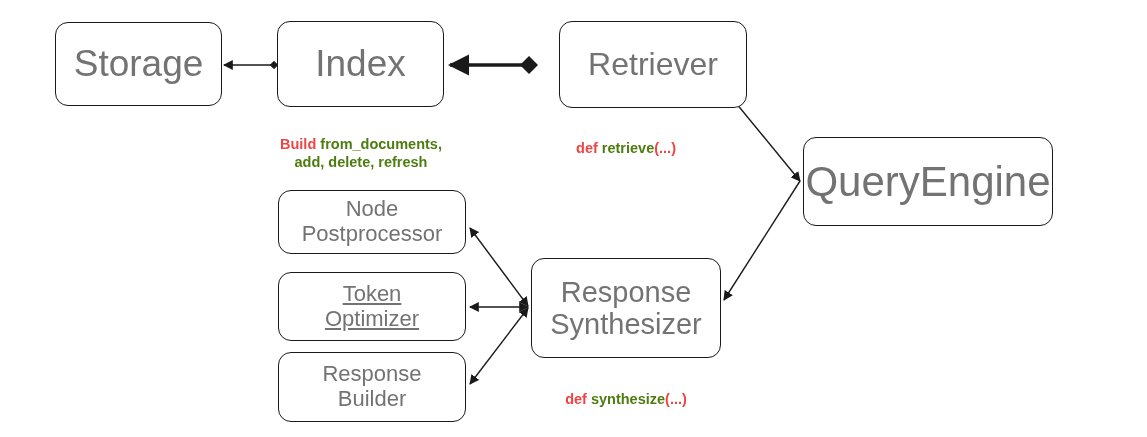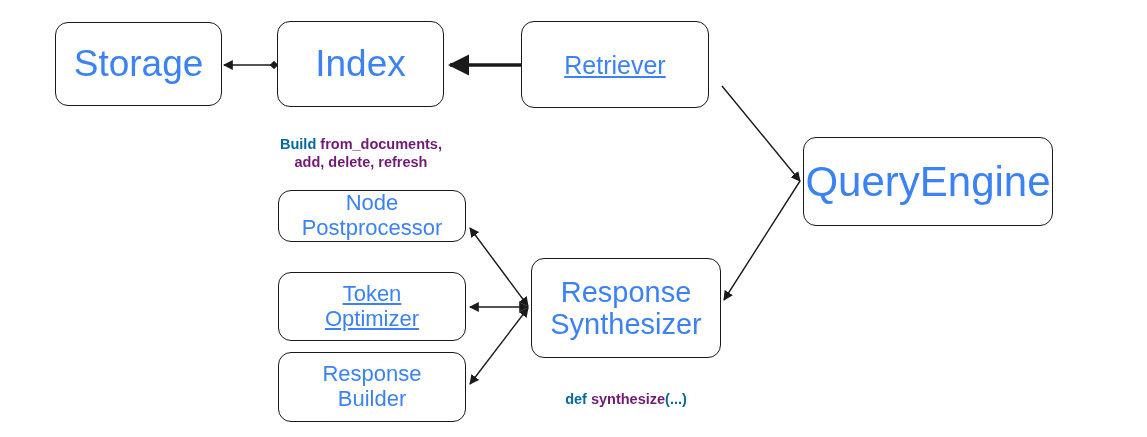--- a/index.html
+++ b/index.html
@@ -29,49 +29,49 @@
   .node {
     position: absolute;
     box-sizing: border-box;
     border: 1.6px solid #1a1a1a;
     border-radius: 13px;
     background: #ffffff;
     display: flex;
     align-items: center;
     justify-content: center;
     text-align: center;
-    color: #3b82f6;
+    color: #737373;
     font-weight: 400;
     line-height: 1.12;
     z-index: 2;
   }
   .node-label {
     display: block;
     width: 100%;
     white-space: pre-line;
   }
   .caption {
     position: absolute;
     text-align: center;
     color: #121212;
     font-size: 14.5px;
     font-weight: 700;
     line-height: 1.25;
     z-index: 3;
     white-space: pre-line;
   }
-  .caption .accent { color: #701a75; }
-  .caption .plain  { color: #0369a1; }
+  .caption .accent { color: #4d7c0f; }
+  .caption .plain  { color: #ef4444; }
 
   
   #node-storage   { left: 55px;  top: 22px;  width: 167px; height: 84px;  font-size: 37px; }
   #node-index     { left: 277px; top: 21px;  width: 167px; height: 86px;  font-size: 37px; }
-  #node-retriever { left: 521px; top: 21px;  width: 188px; height: 87px;  font-size: 25px; text-decoration: underline; }
+  #node-retriever { left: 559px; top: 21px;  width: 188px; height: 87px;  font-size: 32px; }
   #node-query-engine { left: 803px; top: 137px; width: 250px; height: 89px; font-size: 42px; }
-  #node-node-postprocessor { left: 278px; top: 190px; width: 188px; height: 52px; font-size: 22px; }
+  #node-node-postprocessor { left: 278px; top: 190px; width: 188px; height: 64px; font-size: 22px; }
   #node-token-optimizer    { left: 278px; top: 272px; width: 188px; height: 69px; font-size: 22px; text-decoration: underline; }
   #node-response-builder   { left: 278px; top: 352px; width: 188px; height: 70px; font-size: 22px; }
   #node-response-synthesizer { left: 531px; top: 258px; width: 190px; height: 100px; font-size: 29px; }
 
   
   #caption-index      { left: 252px; top: 117px; width: 218px; }
   #caption-retriever  { left: 536px; top: 121px; width: 180px; }
   #caption-query-engine { left: 838px; top: 240px; width: 180px; }
   #caption-response-synthesizer { left: 536px; top: 372px; width: 180px; }
 </style>
@@ -145,19 +145,22 @@
   <div class="node" id="node-response-synthesizer">
     <span class="node-label">Response
 Synthesizer</span>
   </div>
 
   <div class="caption" id="caption-index">
     <span class="plain">Build </span><span class="accent">from_documents,
 add, delete, refresh</span><span class="plain"></span>
   </div>
 
+  <div class="caption" id="caption-retriever">
+    <span class="plain">def </span><span class="accent">retrieve</span><span class="plain">(...)</span>
+  </div>
 
 
   <div class="caption" id="caption-response-synthesizer">
     <span class="plain">def </span><span class="accent">synthesize</span><span class="plain">(...)</span>
   </div>
 
 </div>
 
 </body></html>

